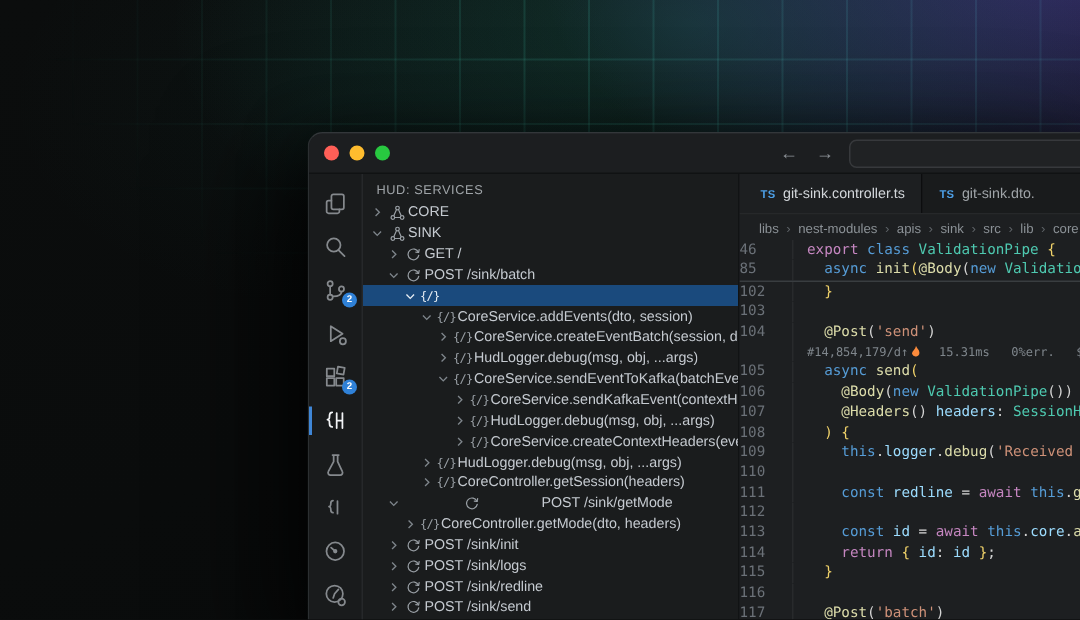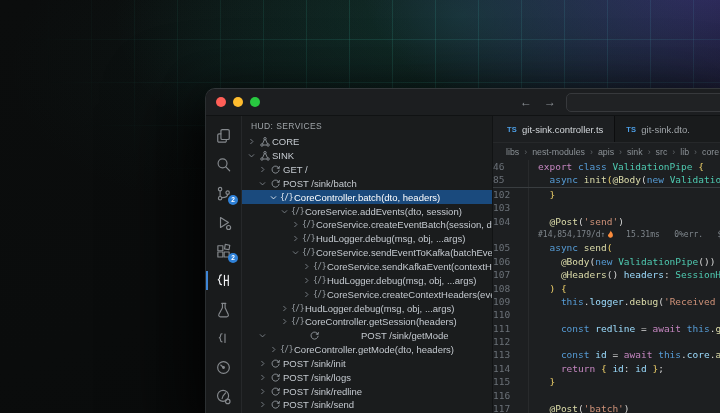--- a/index.html
+++ b/index.html
@@ -255,21 +255,20 @@
             </div>
             <div class="trow sel" style="padding-left: 26px;">
               <span class="chev exp">
                 <svg xmlns="http://www.w3.org/2000/svg" viewBox="0 0 16 16" width="9" height="9" fill="none" stroke="currentColor" stroke-width="1.6">
                   <path d="M6 3.5 10.5 8 6 12.5"></path>
                 </svg>
               </span>
               <span class="ticon">
                 <span class="mi">{/}</span>
               </span>
-              <span class="tlabel">CoreController.batch(dto, headers)</span>
             </div>
             <div class="trow" style="padding-left: 37px;">
               <span class="chev exp">
                 <svg xmlns="http://www.w3.org/2000/svg" viewBox="0 0 16 16" width="9" height="9" fill="none" stroke="currentColor" stroke-width="1.6">
                   <path d="M6 3.5 10.5 8 6 12.5"></path>
                 </svg>
               </span>
               <span class="ticon">
                 <span class="mi">{/}</span>
               </span>

